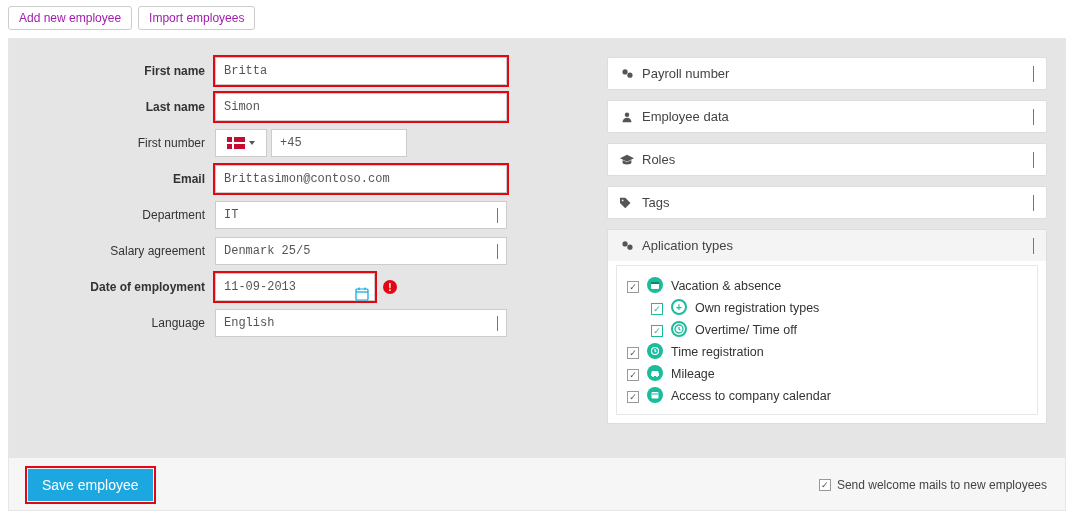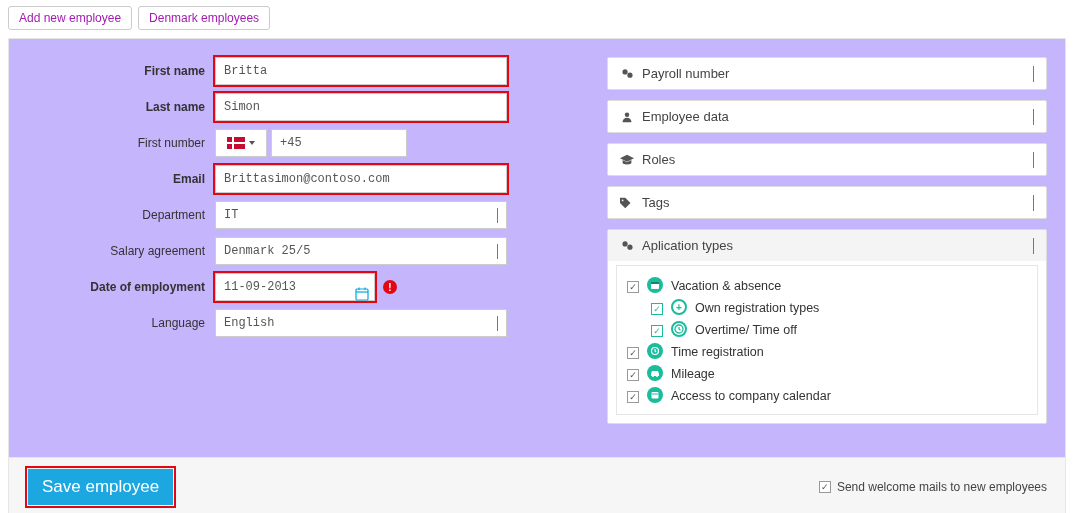--- a/index.html
+++ b/index.html
@@ -14,21 +14,21 @@
 .btn-outline {
   background: #fff;
   border: 1px solid #ccc;
   border-radius: 3px;
   padding: 4px 10px;
   font-size: 12px;
   cursor: pointer;
   color: #a21caf;
 }
 .main-area {
-  background: #c4b5fd;
+  background: #e5e5e5;
   border: 1px solid #e6e6e6;
   margin: 0 8px;
   padding: 18px 18px 6px;
   display: flex;
   gap: 40px;
   min-height: 420px;
 }
 .left-col { flex: 0 0 540px; }
 .right-col { flex: 1; }
 .form-row {
@@ -126,32 +126,32 @@
 .circ-icon {
   width: 16px; height: 16px; border-radius: 50%; background:#1abc9c; display:inline-flex; align-items:center; justify-content:center; color:#fff; font-size:10px; font-weight:bold;
 }
 .circ-icon.outline { background:#fff; border:2px solid #1abc9c; color:#1abc9c; }
 
 .footer {
   display:flex; align-items:center; justify-content:space-between;
   padding: 10px 18px 8px; margin: 0 8px; background:#f6f6f6; border:1px solid #e6e6e6; border-top:none;
 }
 .save-btn {
-  background:#1ca7e0; color:#fff; border:none; padding:8px 14px; font-size:17px; cursor:pointer;
+  background:#1ca7e0; color:#fff; border:none; padding:8px 14px; font-size:14px; cursor:pointer;
 }
 .save-wrap { outline:2px solid #e30613; padding:1px; display:inline-block; }
 .welcome-row { display:flex; align-items:center; gap:6px; font-size:12px; color:#444; }
 svg { display:block; }
 </style>
 </head>
 <body>
 
 <div class="top-buttons">
   <button class="btn-outline">Add new employee</button>
-  <button class="btn-outline">Denmark employees</button>
+  <button class="btn-outline">Import employees</button>
 </div>
 
 <div class="main-area">
   <div class="left-col">
 
     <div class="form-row">
       <div class="form-label bold">First name</div>
       <input class="text-input w292 highlight" value="Britta" style="">
     </div>
 

